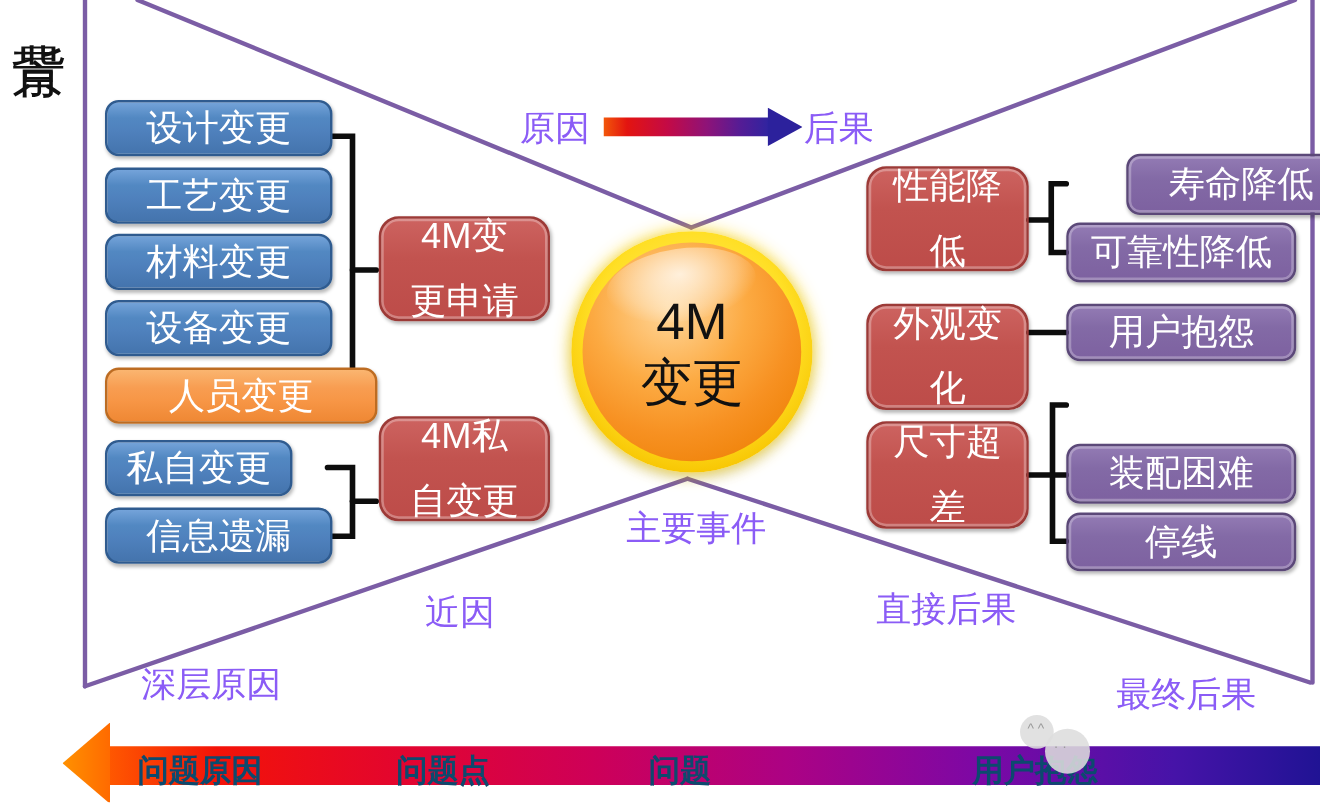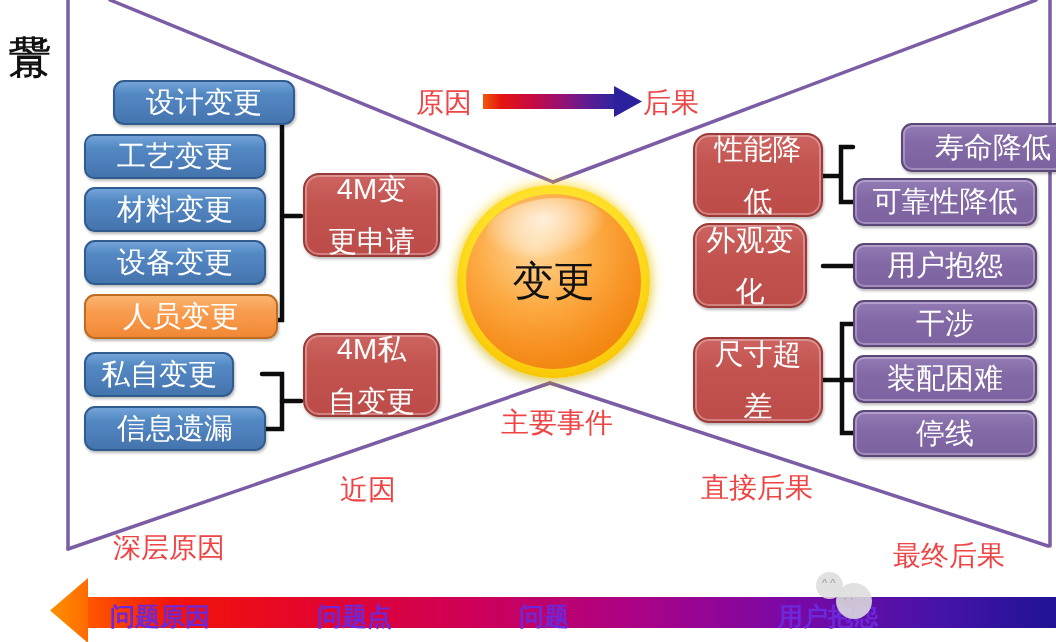--- a/index.html
+++ b/index.html
@@ -1,19 +1,19 @@
 <!DOCTYPE html>
 <html><head>
 <meta charset="utf-8">
 <style>
   html,body{margin:0;padding:0;background:#fff;}
   body{font-family:"Liberation Sans","DejaVu Sans",sans-serif;}
   .stage{position:relative;width:1056px;height:642px;background:#fff;overflow:hidden;}
   .lines{position:absolute;left:0;top:0;z-index:1;}
-  .lbl{position:absolute;color:#ef4444;font-size:28px;z-index:4;white-space:nowrap;}
+  .lbl{position:absolute;color:#8b5cf6;font-size:28px;z-index:4;white-space:nowrap;}
   .vlbl{position:absolute;left:8px;top:0px;color:#111;font-size:43px;line-height:1.02;
         writing-mode:vertical-rl;text-orientation:upright;letter-spacing:2px;z-index:4;}
   .box{position:absolute;z-index:3;display:flex;align-items:center;justify-content:center;
        color:#fff;text-align:center;box-sizing:border-box;
        box-shadow:1px 2px 3px rgba(0,0,0,.28);}
   .box-blue{background:linear-gradient(180deg,#74a3d9 0%,#5288c2 30%,#4f81bd 55%,#4474ad 100%);
        border:2px solid #2f5b8f;border-radius:11px;font-size:29px;}
   .box-orange{background:linear-gradient(180deg,#fab570 0%,#f89d51 35%,#f79646 60%,#ef8834 100%);
        border:2px solid #bd6c22;border-radius:11px;font-size:29px;}
   .box-red{background:linear-gradient(180deg,#cd6360 0%,#c2534f 40%,#bd4c49 100%);
@@ -38,21 +38,21 @@
   .top-arrow-body{position:absolute;left:483px;top:94px;width:133px;height:15px;z-index:2;
        background:linear-gradient(90deg,#f2570a 0%,#e31410 14%,#c40a45 38%,#8e1378 62%,#551c95 82%,#2e24a0 100%);}
   .top-arrow-head{position:absolute;left:614px;top:86px;width:28px;height:31px;z-index:2;background:#2c219c;
        clip-path:polygon(0 0,100% 50%,0 100%);}
   
   .bottom-arrow-body{position:absolute;left:86px;top:597px;width:970px;height:31px;z-index:2;
        background:linear-gradient(90deg,#ff5900 0%,#f31308 9%,#e3052e 24%,#ce0058 40%,#ac0284 56%,#7c08a5 72%,#4613a8 88%,#201394 100%);}
   .bottom-arrow-head{position:absolute;left:50px;top:578px;width:38px;height:65px;z-index:2;
        background:linear-gradient(90deg,#ff9100 0%,#ff6a00 100%);
        clip-path:polygon(100% 0,0 50%,100% 100%);}
-  .flow-lbl{position:absolute;top:600px;z-index:3;color:#6d28d9;font-size:25px;font-weight:bold;white-space:nowrap;}
+  .flow-lbl{position:absolute;top:600px;z-index:3;color:#0c4a6e;font-size:25px;font-weight:bold;white-space:nowrap;}
   
   .wm-text{position:absolute;left:856px;top:576px;z-index:5;color:rgba(150,150,150,.95);
        font-size:27px;letter-spacing:1px;white-space:nowrap;}
   .wm-logo{position:absolute;z-index:5;border-radius:50%;background:rgba(221,221,221,.88);}
   .wm-logo.small{left:816px;top:572px;width:27px;height:27px;}
   .wm-logo.big{left:836px;top:583px;width:36px;height:36px;}
   .wm-face{position:absolute;color:#9a9a9a;font-size:11px;z-index:6;}
 </style>
 </head>
 <body>
@@ -81,63 +81,63 @@
     </g>
   </svg>
 
   <div class="vlbl">背景</div>
 
   <span class="lbl" style="left:416px;top:84px;">原因</span>
   <div class="top-arrow-body"></div>
   <div class="top-arrow-head"></div>
   <span class="lbl" style="left:643px;top:84px;">后果</span>
 
-  <div class="box box-blue" style="left:84px;top:80px;width:182px;height:45px;margin-left:29px;">设计变更</div>
+  <div class="box box-blue" style="left:84px;top:80px;width:182px;height:45px;">设计变更</div>
   <div class="box box-blue" style="left:84px;top:134px;width:182px;height:45px;border-radius:10px;">工艺变更</div>
   <div class="box box-blue" style="left:84px;top:187px;width:182px;height:45px;">材料变更</div>
   <div class="box box-blue" style="left:84px;top:240px;width:182px;height:45px;">设备变更</div>
-  <div class="box box-orange" style="left:84px;top:294px;width:194px;height:45px;">人员变更</div>
+  <div class="box box-orange" style="left:84px;top:294px;width:218px;height:45px;">人员变更</div>
   <div class="box box-blue" style="left:84px;top:352px;width:150px;height:45px;">私自变更</div>
   <div class="box box-blue" style="left:84px;top:406px;width:182px;height:45px;">信息遗漏</div>
 
   <div class="box box-red two-line" style="left:303px;top:173px;width:137px;height:84px;">
     <span>4M变</span>
     <span>更申请</span>
   </div>
   <div class="box box-red two-line" style="left:303px;top:333px;width:137px;height:84px;">
     <span>4M私</span>
     <span>自变更</span>
   </div>
 
   <div class="sphere">
     <div class="sphere-inner"></div>
     <div class="sphere-gloss"></div>
     <div class="sphere-text">
+      <div>4M</div>
       <div>变更</div>
     </div>
   </div>
   <span class="lbl" style="left:557px;top:404px;transform:translateX(-50%);text-align:center;">主要事件</span>
 
   <div class="box box-red two-line" style="left:693px;top:133px;width:130px;height:84px;">
     <span>性能降</span>
     <span>低</span>
   </div>
-  <div class="box box-red two-line" style="left:693px;top:223px;width:114px;height:85px;">
+  <div class="box box-red two-line" style="left:693px;top:243px;width:130px;height:85px;">
     <span>外观变</span>
     <span>化</span>
   </div>
   <div class="box box-red two-line" style="left:693px;top:337px;width:130px;height:86px;font-family:Liberation Serif, serif;">
     <span>尺寸超</span>
     <span>差</span>
   </div>
 
   <div class="box box-purple" style="left:853px;top:123px;width:184px;height:49px;margin-left:48px;">寿命降低</div>
   <div class="box box-purple" style="left:853px;top:178px;width:184px;height:48px;">可靠性降低</div>
   <div class="box box-purple" style="left:853px;top:243px;width:184px;height:46px;">用户抱怨</div>
-  <div class="box box-purple" style="left:853px;top:300px;width:184px;height:47px;">干涉</div>
   <div class="box box-purple" style="left:853px;top:355px;width:184px;height:48px;">装配困难</div>
   <div class="box box-purple" style="left:853px;top:410px;width:184px;height:47px;">停线</div>
 
   <span class="lbl" style="left:340px;top:471px;">近因</span>
   <span class="lbl" style="left:113px;top:529px;">深层原因</span>
   <span class="lbl" style="left:701px;top:469px;">直接后果</span>
   <span class="lbl" style="left:893px;top:537px;">最终后果</span>
 
   <div class="bottom-arrow-body"></div>
   <div class="bottom-arrow-head"></div>

